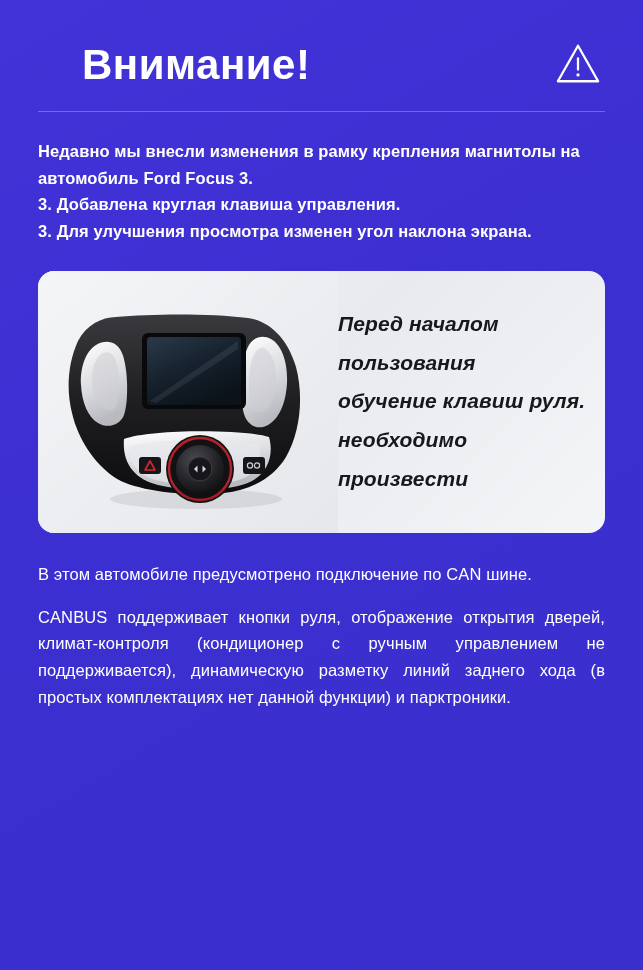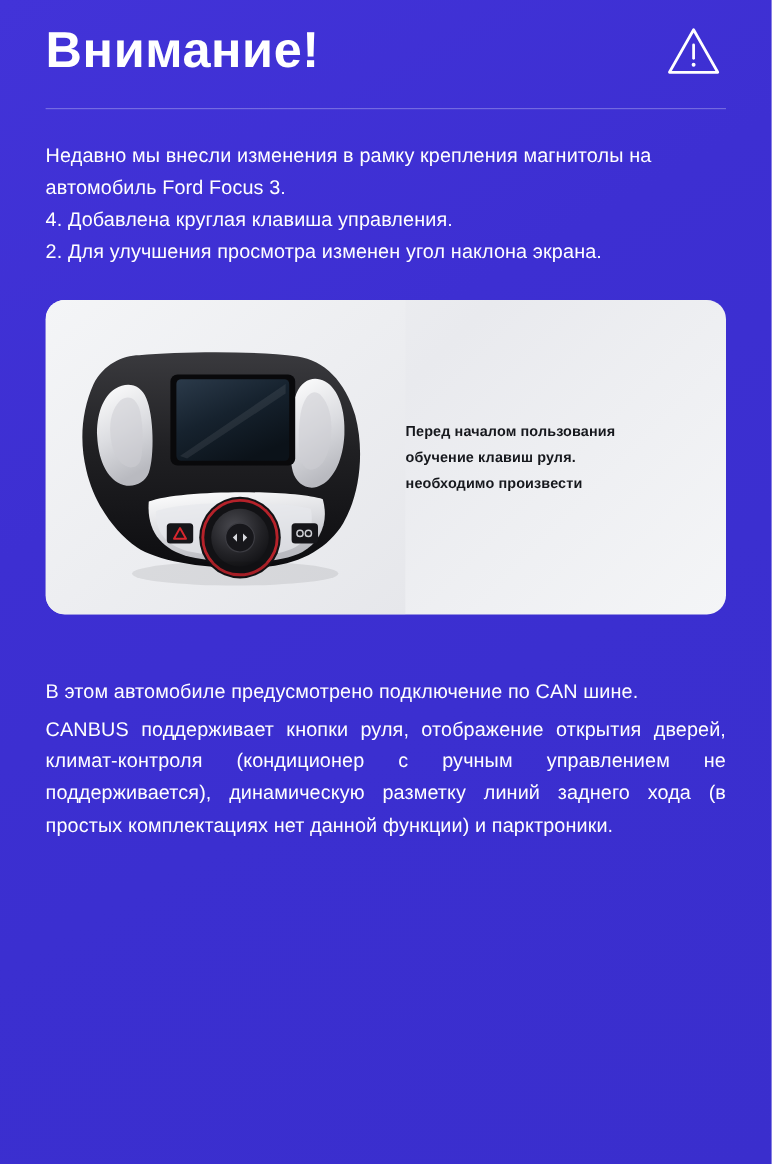--- a/index.html
+++ b/index.html
@@ -18,24 +18,25 @@
   }
   .page {
     position: relative;
     width: 643px;
     height: 970px;
     box-sizing: border-box;
     padding: 0 38px;
   }
   .header {
     display: flex;
-    align-items: flex-start;
+    align-items: flex-end;
     justify-content: space-between;
-    padding-top: 20px;
+    padding-top: 41px;
     padding-bottom: 18px;
+    margin-left: 44px;
   }
   .title {
     font-size: 42px;
     font-weight: bold;
     letter-spacing: 0.5px;
     line-height: 1.05;
     margin: 0;
   }
   .warn-icon {
     width: 46px;
@@ -46,20 +47,21 @@
   .divider {
     height: 1px;
     background: rgba(255,255,255,0.28);
     margin: 6px 0 0 0;
   }
   .intro {
     padding-top: 26px;
     font-size: 16.5px;
     line-height: 1.62;
     letter-spacing: 0.1px;
+    font-weight: bold;
   }
   .intro p {
     margin: 0;
   }
   .card {
     margin-top: 26px;
     border-radius: 16px;
     background: linear-gradient(135deg, #f2f3f5 0%, #e9eaee 45%, #f4f5f7 100%);
     height: 262px;
     position: relative;
@@ -68,38 +70,39 @@
     align-items: center;
   }
   .card-photo {
     position: relative;
     width: 300px;
     height: 262px;
     flex: 0 0 auto;
   }
   .card-text {
     color: #16181d;
-    font-size: 12px;
+    font-size: 21px;
     font-weight: bold;
     line-height: 1.85;
     padding-right: 18px;
     letter-spacing: 0.1px;
+    font-style: italic;
   }
   .body-text {
-    padding-top: 52px;
+    padding-top: 28px;
     font-size: 16.5px;
     line-height: 1.62;
     letter-spacing: 0.1px;
   }
   .body-text p {
     margin: 0;
   }
   .body-text .justified {
     text-align: justify;
-    margin-top: 4px;
+    margin-top: 16px;
   }
 
   
   .dash-svg { display:block; }
 </style>
 </head>
 <body>
 
 <div class="page">
 
@@ -111,22 +114,22 @@
         <rect x="22.8" y="17" width="2.4" height="14" rx="1.2" fill="#ffffff"></rect>
         <circle cx="24" cy="35.4" r="1.7" fill="#ffffff"></circle>
       </svg>
     </span>
   </div>
 
   <div class="divider"></div>
 
   <div class="intro">
     <p>Недавно мы внесли изменения в рамку  крепления магнитолы на автомобиль Ford Focus 3.</p>
-    <p>4. Добавлена круглая клавиша управления.</p>
-    <p>2. Для улучшения просмотра изменен угол наклона экрана.</p>
+    <p>3. Добавлена круглая клавиша управления.</p>
+    <p>3. Для улучшения просмотра изменен угол наклона экрана.</p>
   </div>
 
   <div class="card">
     <div class="card-photo">
       <svg class="dash-svg" viewBox="0 0 300 262" width="300" height="262" aria-hidden="true">
         <defs>
           <linearGradient id="gBg" x1="0" y1="0" x2="1" y2="1">
             <stop offset="0%" stop-color="#f4f5f7"></stop>
             <stop offset="100%" stop-color="#e6e7eb"></stop>
           </linearGradient>

